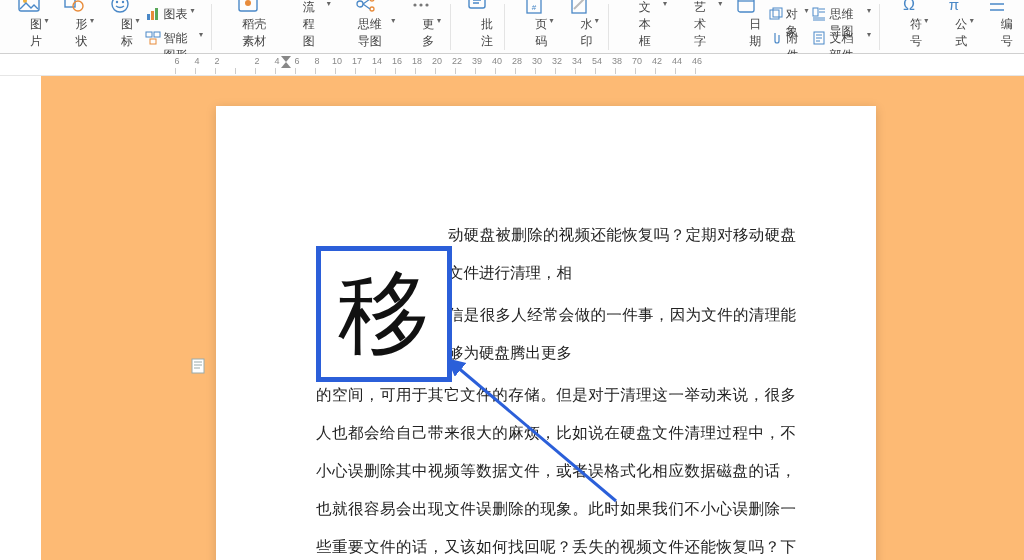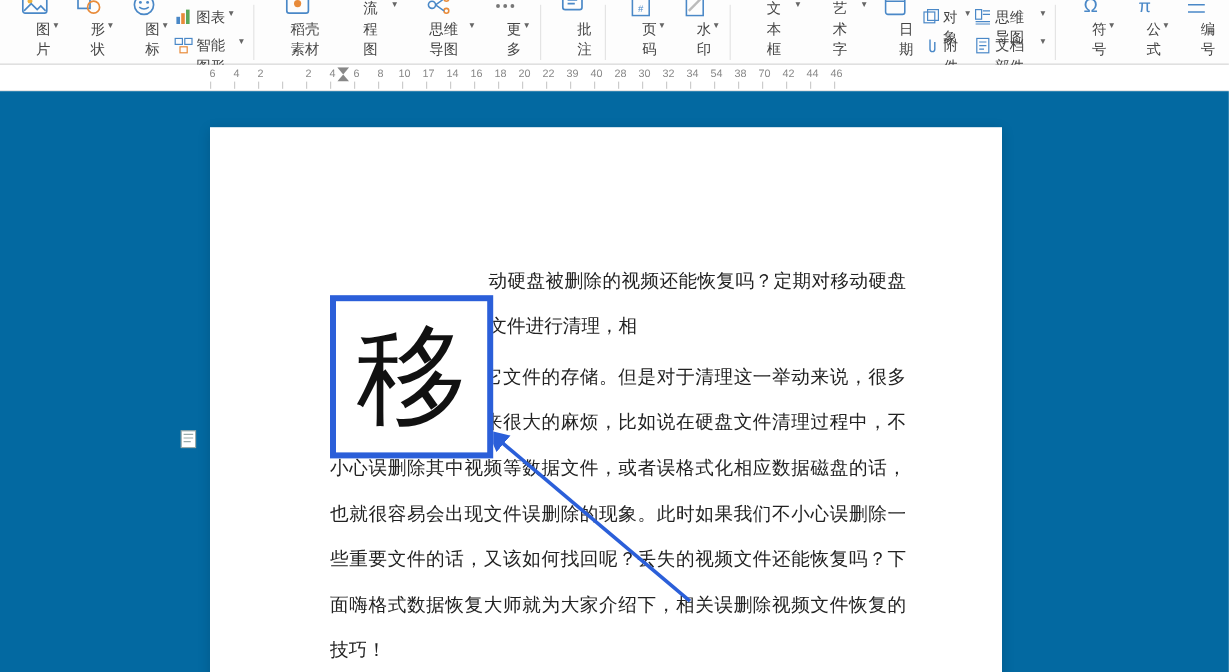--- a/index.html
+++ b/index.html
@@ -65,21 +65,21 @@
   .ruler .tick {
     position:relative; width:20px; text-align:center;
     border-left:1px solid #ccc; height:6px;
   }
   .ruler .num { position:absolute; top:-12px; left:-6px; width:14px; text-align:center;}
   .ruler .indent {
     position:absolute; top:2px; left:106px;
     width:10px; height:10px;
   }
   .workspace {
-    background:#0369a1; height:484px; position:relative; overflow:hidden;
+    background:#fdba74; height:484px; position:relative; overflow:hidden;margin-left:41px;
   }
   .page {
     position:absolute; left:175px; top:30px;
     width:660px; min-height:800px; background:#fff;
     box-shadow:0 2px 10px rgba(0,0,0,0.15);
     padding:110px 80px 40px 100px;
   }
   .doc-icon {
     position:absolute; left:150px; top:282px;
     width:14px; height:16px; display:flex; align-items:center; justify-content:center;
@@ -490,20 +490,21 @@
   <span class="doc-icon">
     <svg width="14" height="16" viewBox="0 0 14 16">
         <rect x="1" y="1" width="12" height="14" fill="#fff" stroke="#9aa"></rect>
         <path d="M3 4 L11 4 M3 7 L11 7 M3 10 L9 10" stroke="#9aa"></path>
       </svg>
   </span>
 
   <div class="page">
     <div class="body-text">
       <p class="p1">动硬盘被删除的视频还能恢复吗？定期对移动硬盘文件进行清理，相</p>
+      <p class="p1b">信是很多人经常会做的一件事，因为文件的清理能够为硬盘腾出更多</p>
       <p class="pfull">的空间，可用于其它文件的存储。但是对于清理这一举动来说，很多人也都会给自己带来很大的麻烦，比如说在硬盘文件清理过程中，不小心误删除其中视频等数据文件，或者误格式化相应数据磁盘的话，也就很容易会出现文件误删除的现象。此时如果我们不小心误删除一些重要文件的话，又该如何找回呢？丢失的视频文件还能恢复吗？下面嗨格式数据恢复大师就为大家介绍下，相关误删除视频文件恢复的技巧！</p>
 
     </div>
   </div>
 
   <div class="dropcap-box">
     <span class="ch">移</span>
   </div>
 
   <svg class="arrow" viewBox="0 0 180 150">

